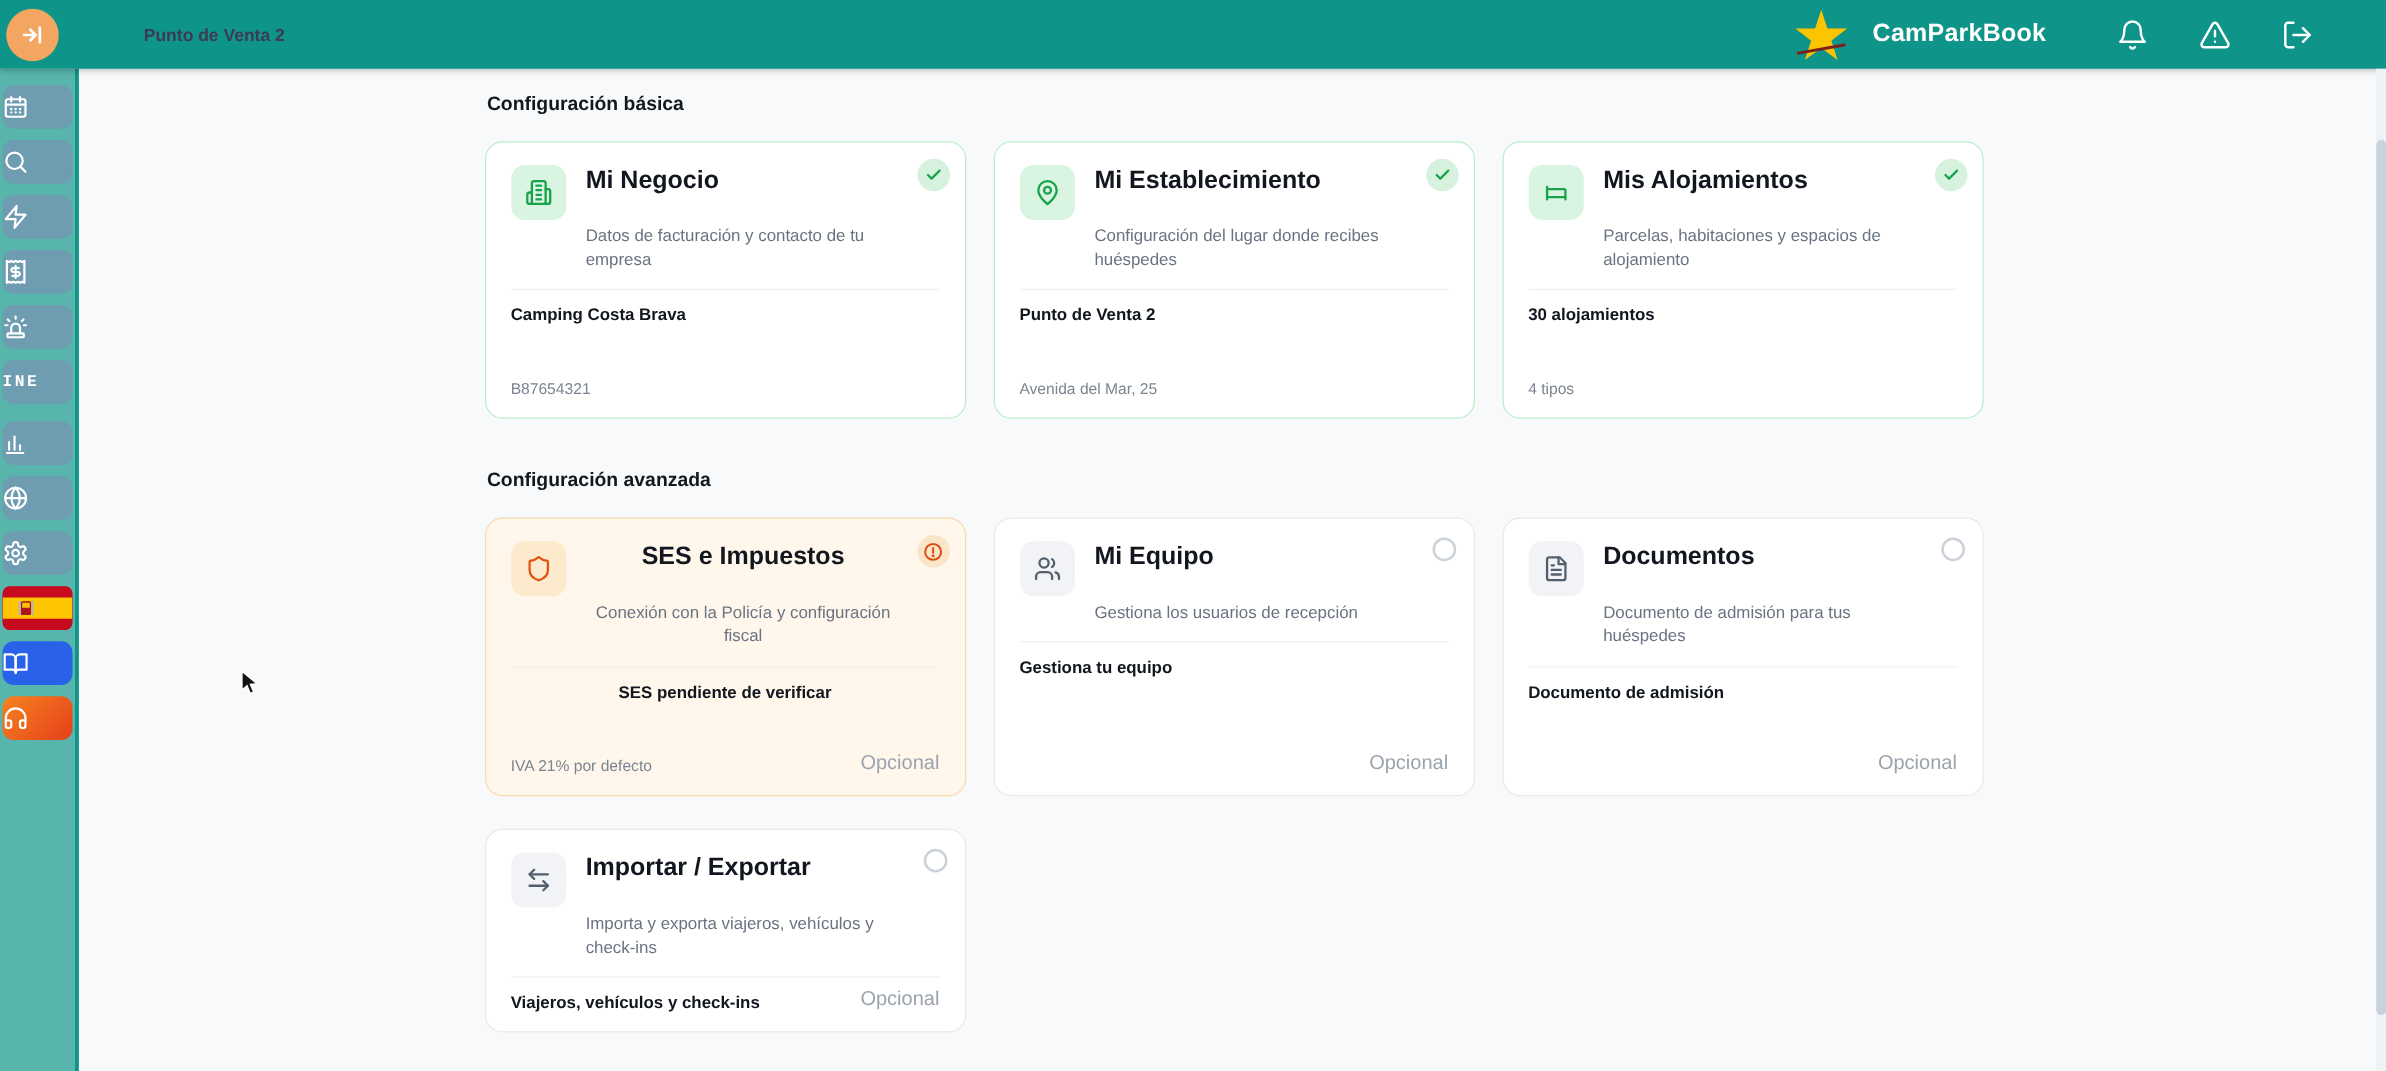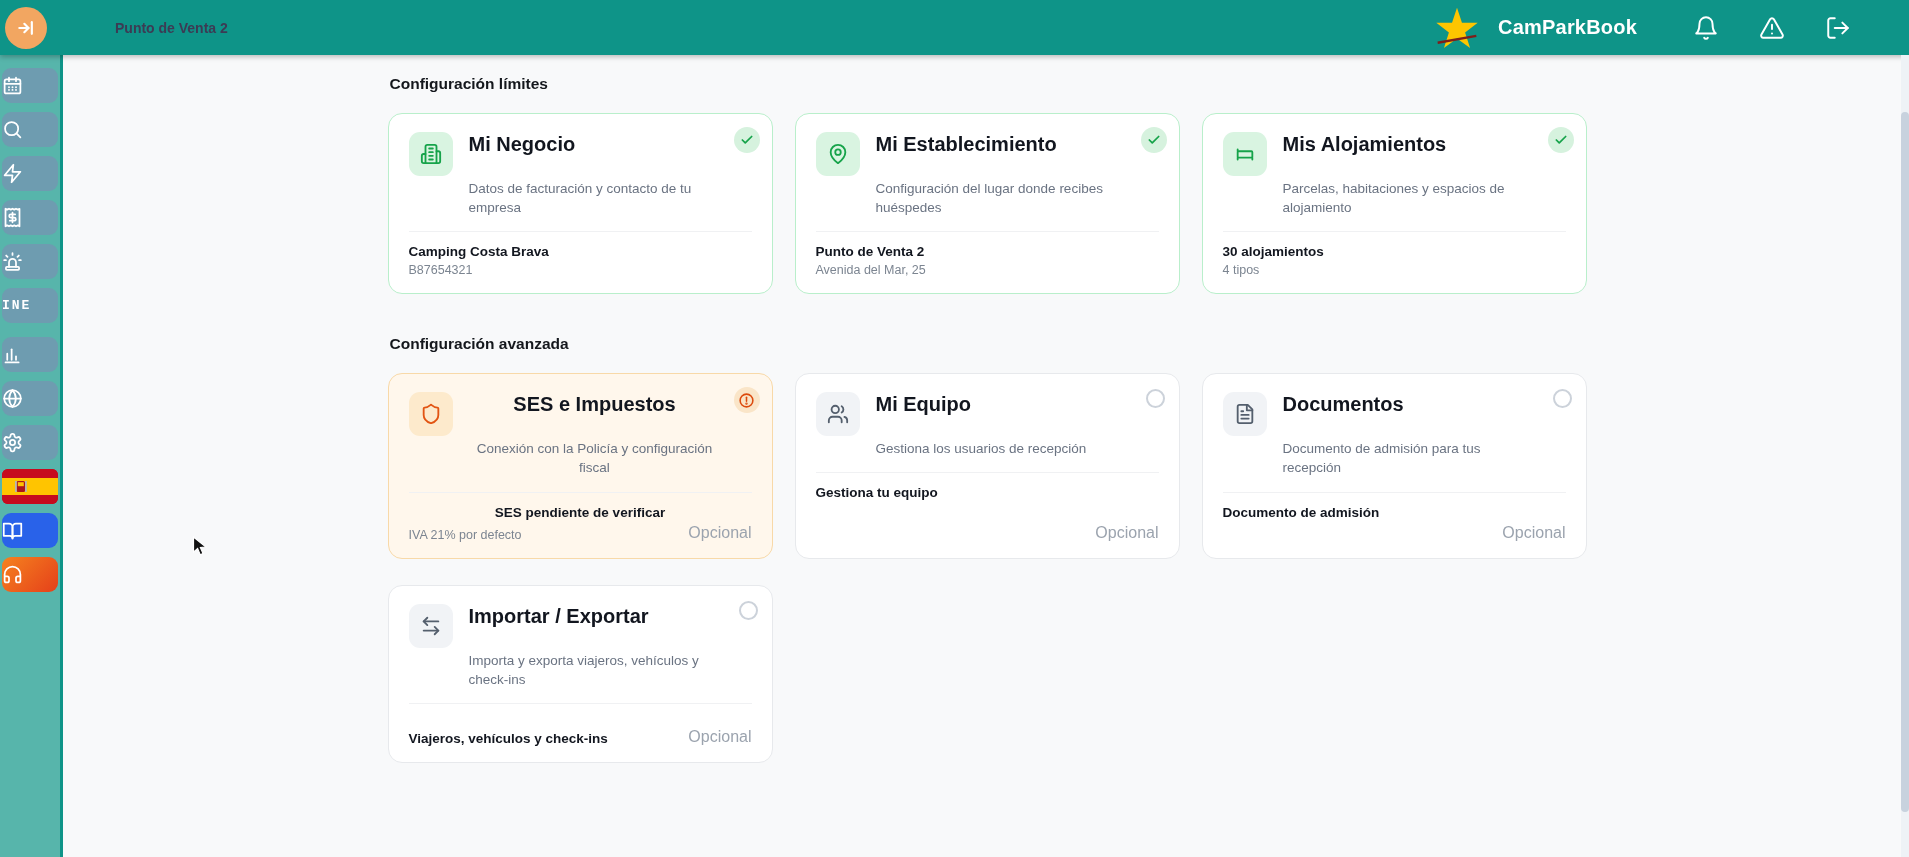--- a/index.html
+++ b/index.html
@@ -54,23 +54,23 @@
   .badge { position:absolute; }
   .badge.check { top:13px; right:12px; width:26px; height:26px; border-radius:50%; background:#d6f2de;
                  display:flex; align-items:center; justify-content:center; color:#16a34a; }
   .badge.alert { top:13px; right:12px; width:26px; height:26px; border-radius:50%; background:#fae5c8;
                  display:flex; align-items:center; justify-content:center; color:#dc4a0d; }
   .badge.empty { top:15px; right:14px; width:19px; height:19px; border-radius:50%; border:2px solid #ccd2da; background:transparent; }
 
   .divider { height:1px; background:#f0f1f3; margin-top:14px; }
   .foot-bold { font-size:13.5px; font-weight:bold; color:#12161f; margin-top:12px; }
   .foot-row { display:flex; justify-content:space-between; align-items:flex-end; margin-top:auto; padding-top:4px; }
-  .foot-inline { display:flex; justify-content:space-between; align-items:flex-end; margin-top:24px; }
+  .foot-inline { display:flex; justify-content:space-between; align-items:flex-end; margin-top:9px; }
   .foot-inline .foot-bold { margin-top:0; }
-  .foot-sub { font-size:12.5px; color:#7c8591; }
+  .foot-sub { font-size:12.5px; color:#7c8591;margin-top:41px; }
   .optional { font-size:16px; color:#9ba3ae; margin-left:auto; }
 
   
   .scrollbar-track { position:absolute; top:55px; right:0; bottom:0; width:8px; background:#eef2f6; z-index:30; }
   .scrollbar-thumb { position:absolute; top:57px; left:0; width:8px; height:700px; background:#c8d2de; border-radius:4px; }
 
   
   .cursor { position:absolute; left:192px; top:536px; z-index:50; pointer-events:none; }
 
   svg { display:block; }
@@ -222,21 +222,21 @@
       <svg width="21" height="21" viewBox="0 0 24 24" fill="none" stroke="currentColor" stroke-width="2" stroke-linecap="round" stroke-linejoin="round">
         <path d="M3 14h3a2 2 0 0 1 2 2v3a2 2 0 0 1-2 2H5a2 2 0 0 1-2-2v-7a9 9 0 0 1 18 0v7a2 2 0 0 1-2 2h-1a2 2 0 0 1-2-2v-3a2 2 0 0 1 2-2h3"></path>
       </svg>
     </span>
   </div>
 </div>
 
 <div class="main">
   <div class="content">
 
-    <h2 class="section-title">Configuración límites</h2>
+    <h2 class="section-title">Configuración básica</h2>
     <div class="grid">
 
       <div class="card green">
         <span class="badge check">
           <svg width="14" height="14" viewBox="0 0 24 24" fill="none" stroke="currentColor" stroke-width="3" stroke-linecap="round" stroke-linejoin="round">
               <polyline points="20 6 9 17 4 12"></polyline>
             </svg>
         </span>
         <div class="card-head">
           <div class="icon-sq">
@@ -371,21 +371,21 @@
             <svg width="22" height="22" viewBox="0 0 24 24" fill="none" stroke="currentColor" stroke-width="2" stroke-linecap="round" stroke-linejoin="round">
               <path d="M15 2H6a2 2 0 0 0-2 2v16a2 2 0 0 0 2 2h12a2 2 0 0 0 2-2V7Z"></path>
                 <polyline points="14 2 14 8 20 8"></polyline>
                 <line x1="16" y1="13" x2="8" y2="13"></line>
                 <line x1="16" y1="17" x2="8" y2="17"></line>
                 <line x1="10" y1="9" x2="8" y2="9"></line>
             </svg>
           </div>
           <div class="head-text">
             <div class="card-title">Documentos</div>
-            <div class="card-desc">Documento de admisión para tus recepción</div>
+            <div class="card-desc">Documento de admisión para tus huéspedes</div>
           </div>
         </div>
         <div class="divider"></div>
         <div class="foot-bold">Documento de admisión</div>
         <div class="foot-row">
           <span class="optional">Opcional</span>
         </div>
       </div>
 
       <div class="card gray short">

